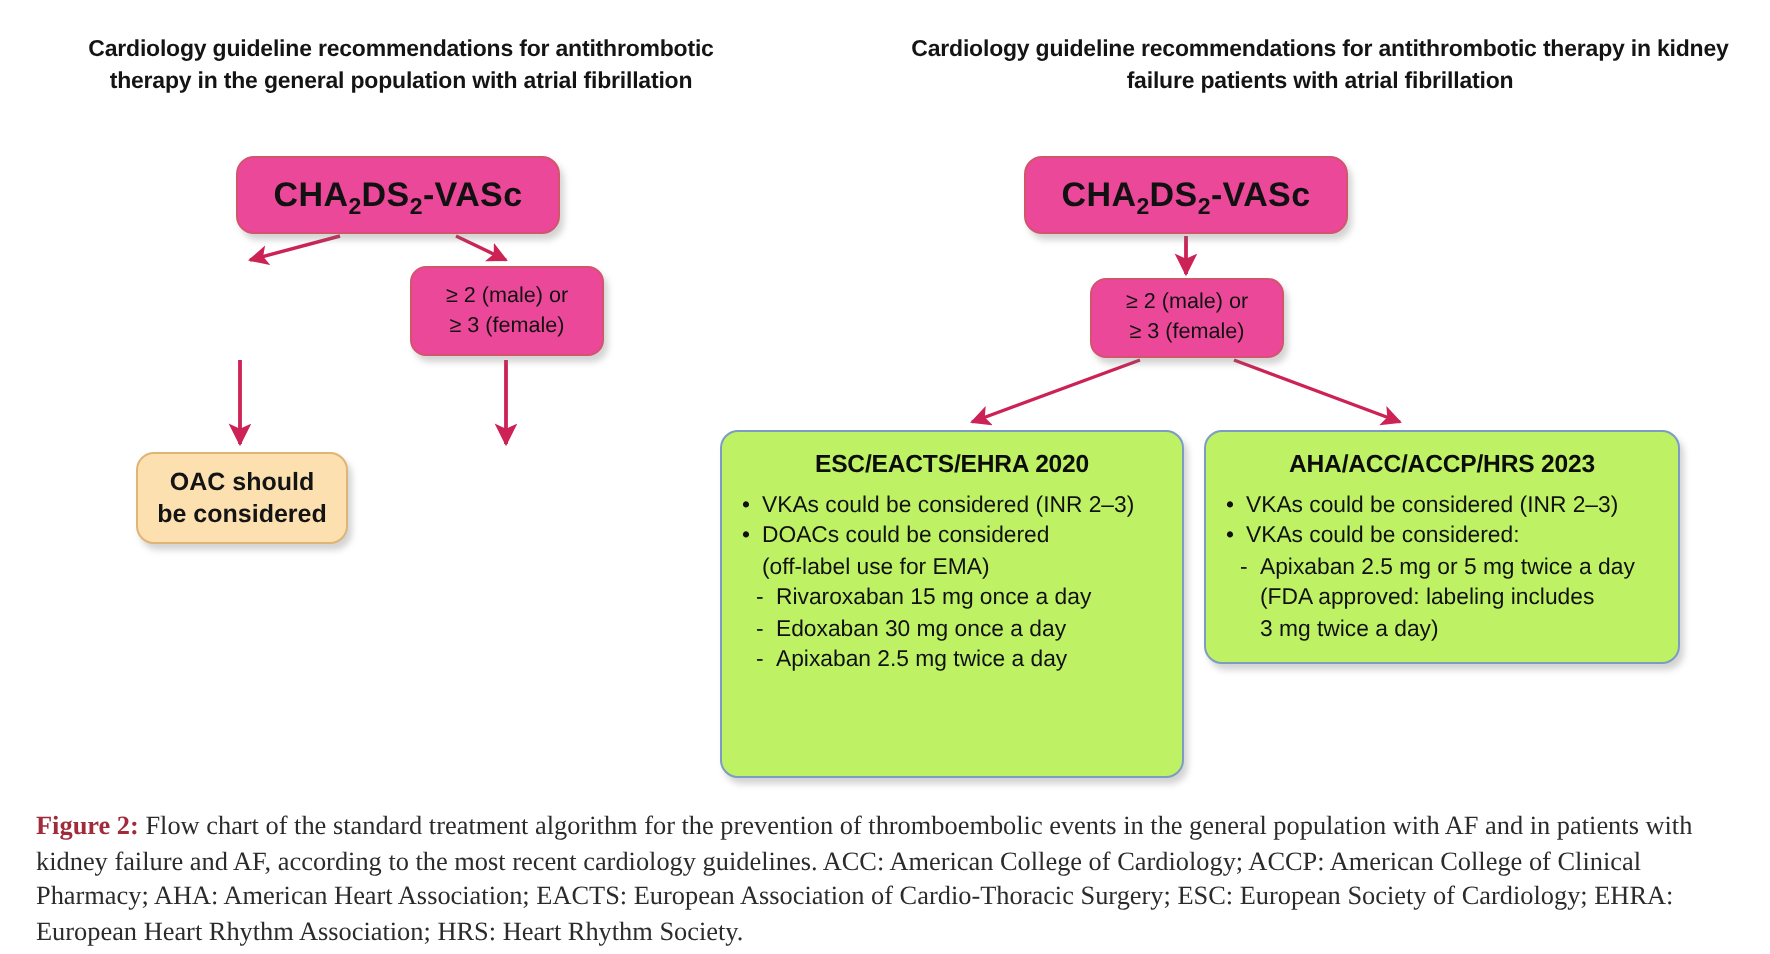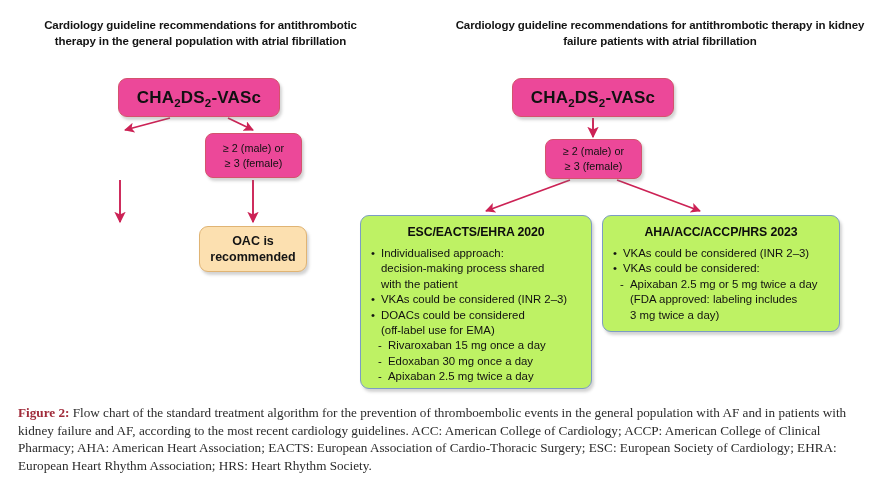--- a/index.html
+++ b/index.html
@@ -194,45 +194,42 @@
   </div>
 
 
   <div class="node node-pink crit-box" style="left:205px; top:133px; width:97px; height:45px;">
     <span>
       <span>≥ 2 (male) or</span><br>
       <span>≥ 3 (female)</span>
     </span>
   </div>
 
-
-  <div class="node node-orange" style="left:199px; top:226px; width:108px; height:46px;">
+  <div class="node node-orange" style="left:68px; top:226px; width:106px; height:46px;">
     <span>
-      <span>OAC is</span><br>
-      <span>recommended</span>
+      <span>OAC should</span><br>
+      <span>be considered</span>
     </span>
   </div>
+
 
   <div class="node node-pink score-box" style="left:512px; top:78px; width:162px; height:39px;">
     <span><span>CHA</span><sub>2</sub><span>DS</span><sub>2</sub><span>-VASc</span></span>
   </div>
 
   <div class="node node-pink crit-box" style="left:545px; top:139px; width:97px; height:40px;">
     <span>
       <span>≥ 2 (male) or</span><br>
       <span>≥ 3 (female)</span>
     </span>
   </div>
 
   <div class="node node-blue" style="left:360px; top:215px; width:232px; height:174px;">
     <div class="panel-heading">ESC/EACTS/EHRA 2020</div>
     <ul class="panel-list">
-      <li class="bullet">Individualised approach:
-decision-making process shared
-with the patient</li>
       <li class="bullet">VKAs could be considered (INR 2–3)</li>
       <li class="bullet">DOACs could be considered
 (off-label use for EMA)</li>
       <li class="dash">Rivaroxaban 15 mg once a day</li>
       <li class="dash">Edoxaban 30 mg once a day</li>
       <li class="dash">Apixaban 2.5 mg twice a day</li>
     </ul>
   </div>
 
   <div class="node node-blue" style="left:602px; top:215px; width:238px; height:117px;">

